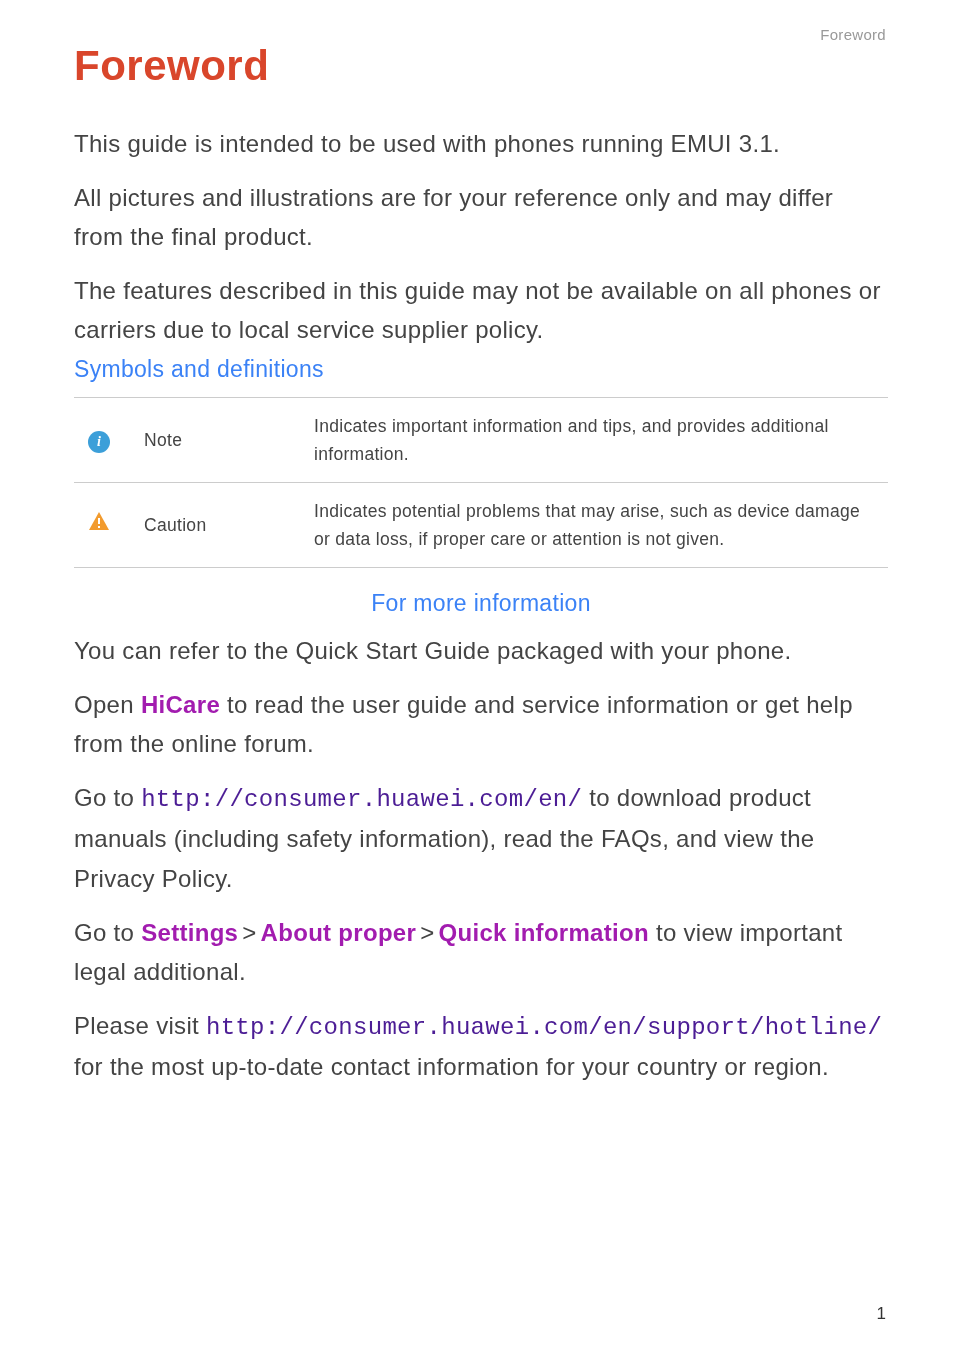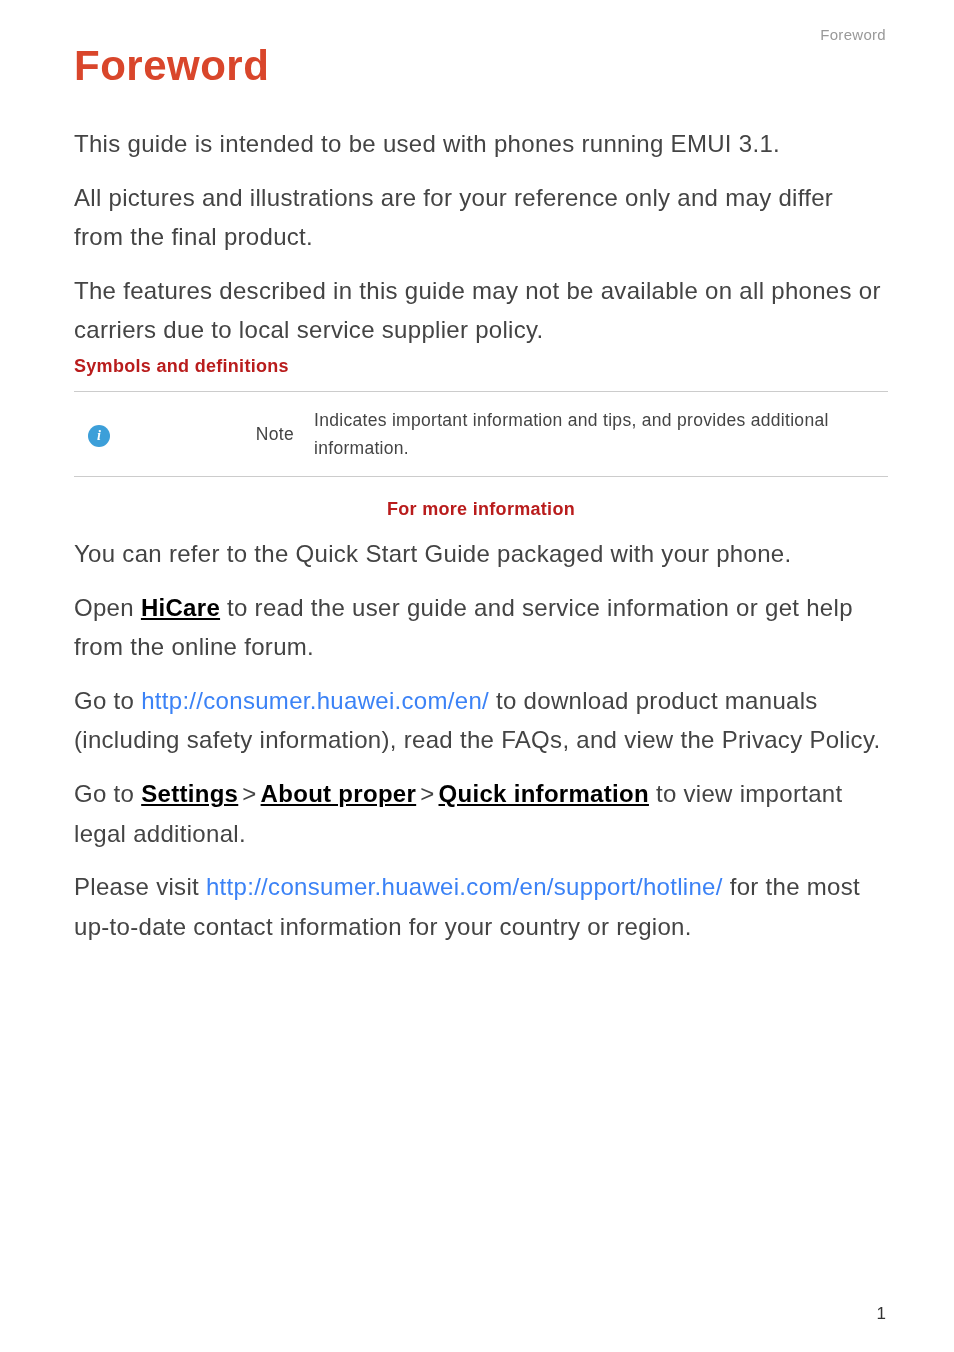--- a/index.html
+++ b/index.html
@@ -36,23 +36,23 @@
       font-size: 24px;
       color: #444;
       line-height: 1.65;
       margin-bottom: 14px;
       letter-spacing: 0.3px;
     }
     .body-para.last-intro {
       margin-bottom: 6px;
     }
     .section-heading {
-      font-size: 18px;
-      font-weight: bold;
-      color: #b91c1c;
+      font-size: 23px;
+      font-weight: normal;
+      color: #3b82f6;
       margin-bottom: 14px;
       letter-spacing: 0.3px;
     }
     .section-heading.more-info {
       margin-top: 22px;
       text-align: center;
     }
     .def-table {
       width: 100%;
       border-collapse: collapse;
@@ -68,46 +68,45 @@
       vertical-align: middle;
       letter-spacing: 0.3px;
     }
     .def-table td.icon-cell {
       width: 60px;
       text-align: left;
       padding-left: 14px;
     }
     .def-table td.label-cell {
       width: 170px;
-      text-align: right;
     }
     .icon-circle {
       display: inline-flex;
       align-items: center;
       justify-content: center;
       width: 22px;
       height: 22px;
       border-radius: 50%;
       background: #3c9fd9;
       color: #fff;
       font-family: Georgia, serif;
       font-style: italic;
       font-weight: bold;
       font-size: 14px;
     }
     .caution-icon {
       display: inline-block;
     }
     .bold-inline {
       font-weight: bold;
-      color: #000000;
-      text-decoration: underline;
+      color: #a21caf;
     }
     .link {
-      color: #3b82f6;
+      color: #4c1d95;
+      font-family: Liberation Mono, monospace;
     }
     .breadcrumb-sep {
       padding: 0 4px;
       color: #444;
     }
     .page-num {
       position: absolute;
       bottom: 28px;
       right: 68px;
       font-size: 17px;
@@ -129,20 +128,33 @@
 
 <table class="def-table">
   <tbody>
       <tr>
     <td class="icon-cell">
       <span class="icon-circle">i</span>
     </td>
     <td class="label-cell">Note</td>
     <td>Indicates important information and tips, and provides additional information.</td>
   </tr>
+  <tr>
+    <td class="icon-cell">
+      <span class="caution-icon">
+        <svg width="22" height="20" viewBox="0 0 22 20">
+          <path d="M11 1 L21 19 L1 19 Z" fill="#f29b2e"></path>
+          <rect x="10" y="7" width="2" height="6" fill="#fff"></rect>
+          <rect x="10" y="15" width="2" height="2" fill="#fff"></rect>
+        </svg>
+      </span>
+    </td>
+    <td class="label-cell">Caution</td>
+    <td>Indicates potential problems that may arise, such as device damage or data loss, if proper care or attention is not given.</td>
+  </tr>
 </tbody>
   </table>
 
 <div class="section-heading more-info">For more information</div>
 
 <p class="body-para">You can refer to the Quick Start Guide packaged with your phone.</p>
 
 <p class="body-para">
   <span>Open </span><span class="bold-inline">HiCare</span><span> to read the user guide and service information or get help from the online forum.</span>
 </p>

